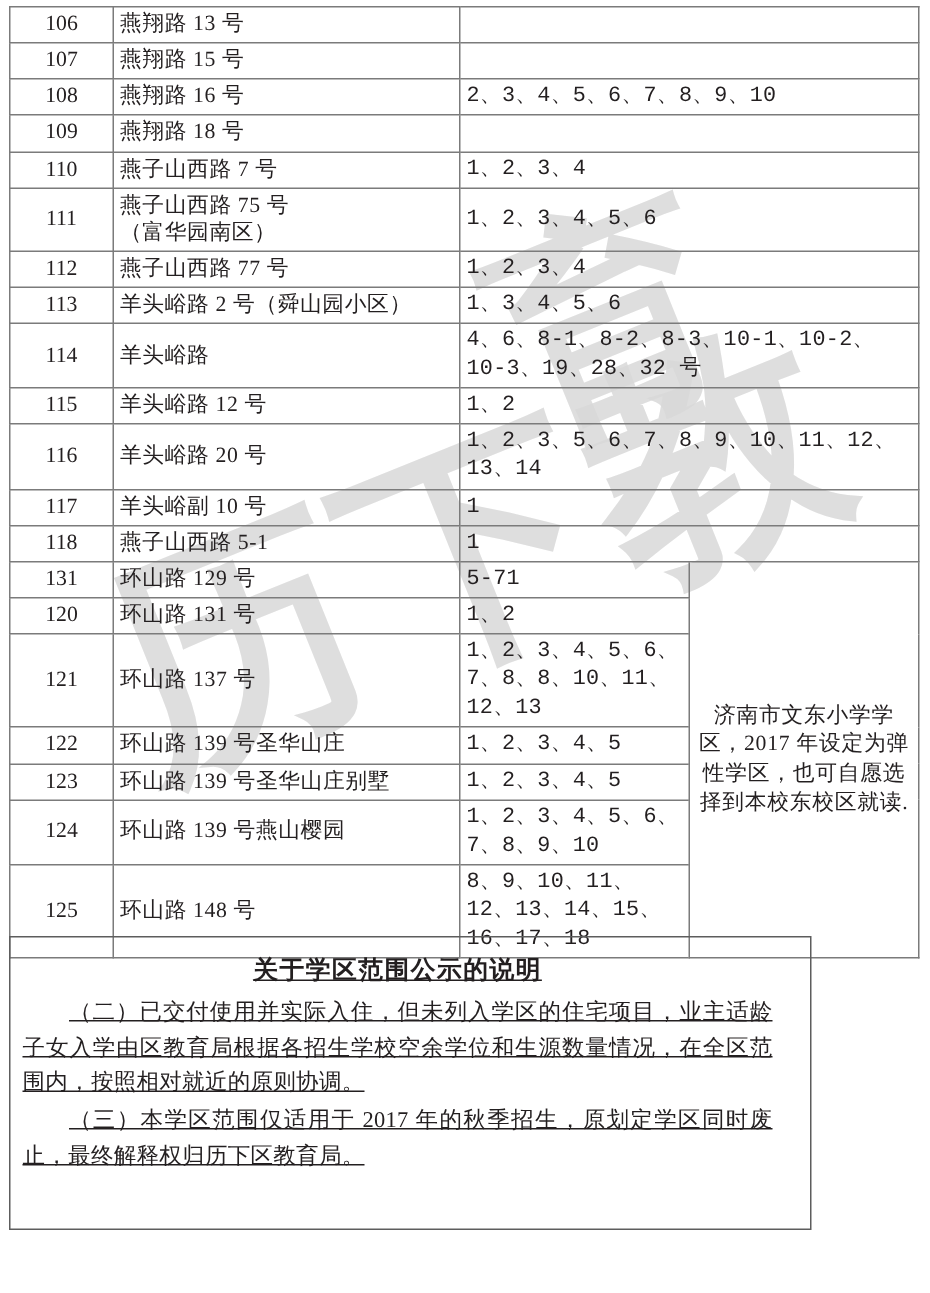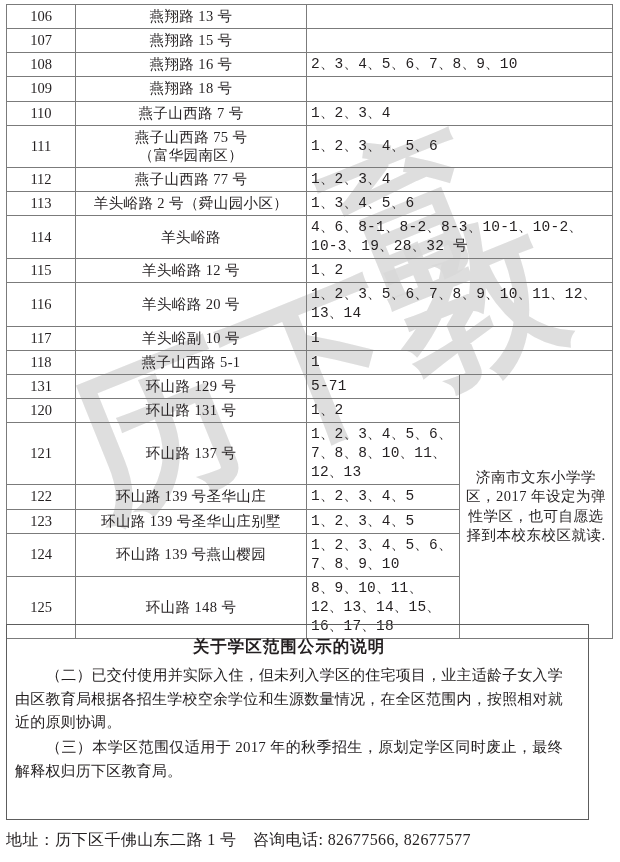--- a/index.html
+++ b/index.html
@@ -77,21 +77,20 @@
     vertical-align: middle;
     background: transparent;
   }
   td.c-no {
     width: 60px;
     text-align: center;
     font-family: "Liberation Serif", "DejaVu Serif", serif;
   }
   td.c-addr {
     width: 222px;
-    text-align: center;
     letter-spacing: 0.4px;
   }
   td.c-addr.two-line {
     line-height: 1.28;
   }
   td.c-units {
     text-align: left;
     padding-left: 7px;
     letter-spacing: 0.2px;
     font-family: Liberation Mono, monospace;
@@ -104,26 +103,27 @@
     letter-spacing: 0.5px;
     padding: 4px 6px;
   }
   .addr-l1, .addr-l2 { display: block; }
 
   
   #note-box {
     position: absolute;
     left: 6px;
     top: 624px;
-    width: 583px;
+    width: 535px;
     height: 196px;
     box-sizing: border-box;
     border: 1px solid #5d5d5d;
     padding: 6px 25px 4px 8px;
     background: transparent;
+    text-decoration: underline;
   }
   #note-title {
     text-align: center;
     font-family: "DejaVu Sans", "Liberation Sans", sans-serif;
     font-weight: bold;
     font-size: 16.5px;
     letter-spacing: 1px;
     margin: 5px 0 6px 0;
   }
   .note-para {
@@ -285,15 +285,14 @@
 
     </tbody>
   </table>
 
   <div id="note-box">
     <div id="note-title">关于学区范围公示的说明</div>
     <p class="note-para">（二）已交付使用并实际入住，但未列入学区的住宅项目，业主适龄子女入学由区教育局根据各招生学校空余学位和生源数量情况，在全区范围内，按照相对就近的原则协调。</p>
     <p class="note-para">（三）本学区范围仅适用于 2017 年的秋季招生，原划定学区同时废止，最终解释权归历下区教育局。</p>
   </div>
 
-  <div id="footer">地址：历下区千佛山东二路 1 号　咨询电话: 82677566, 82677577</div>
 
 </div>
 
 </body></html>

